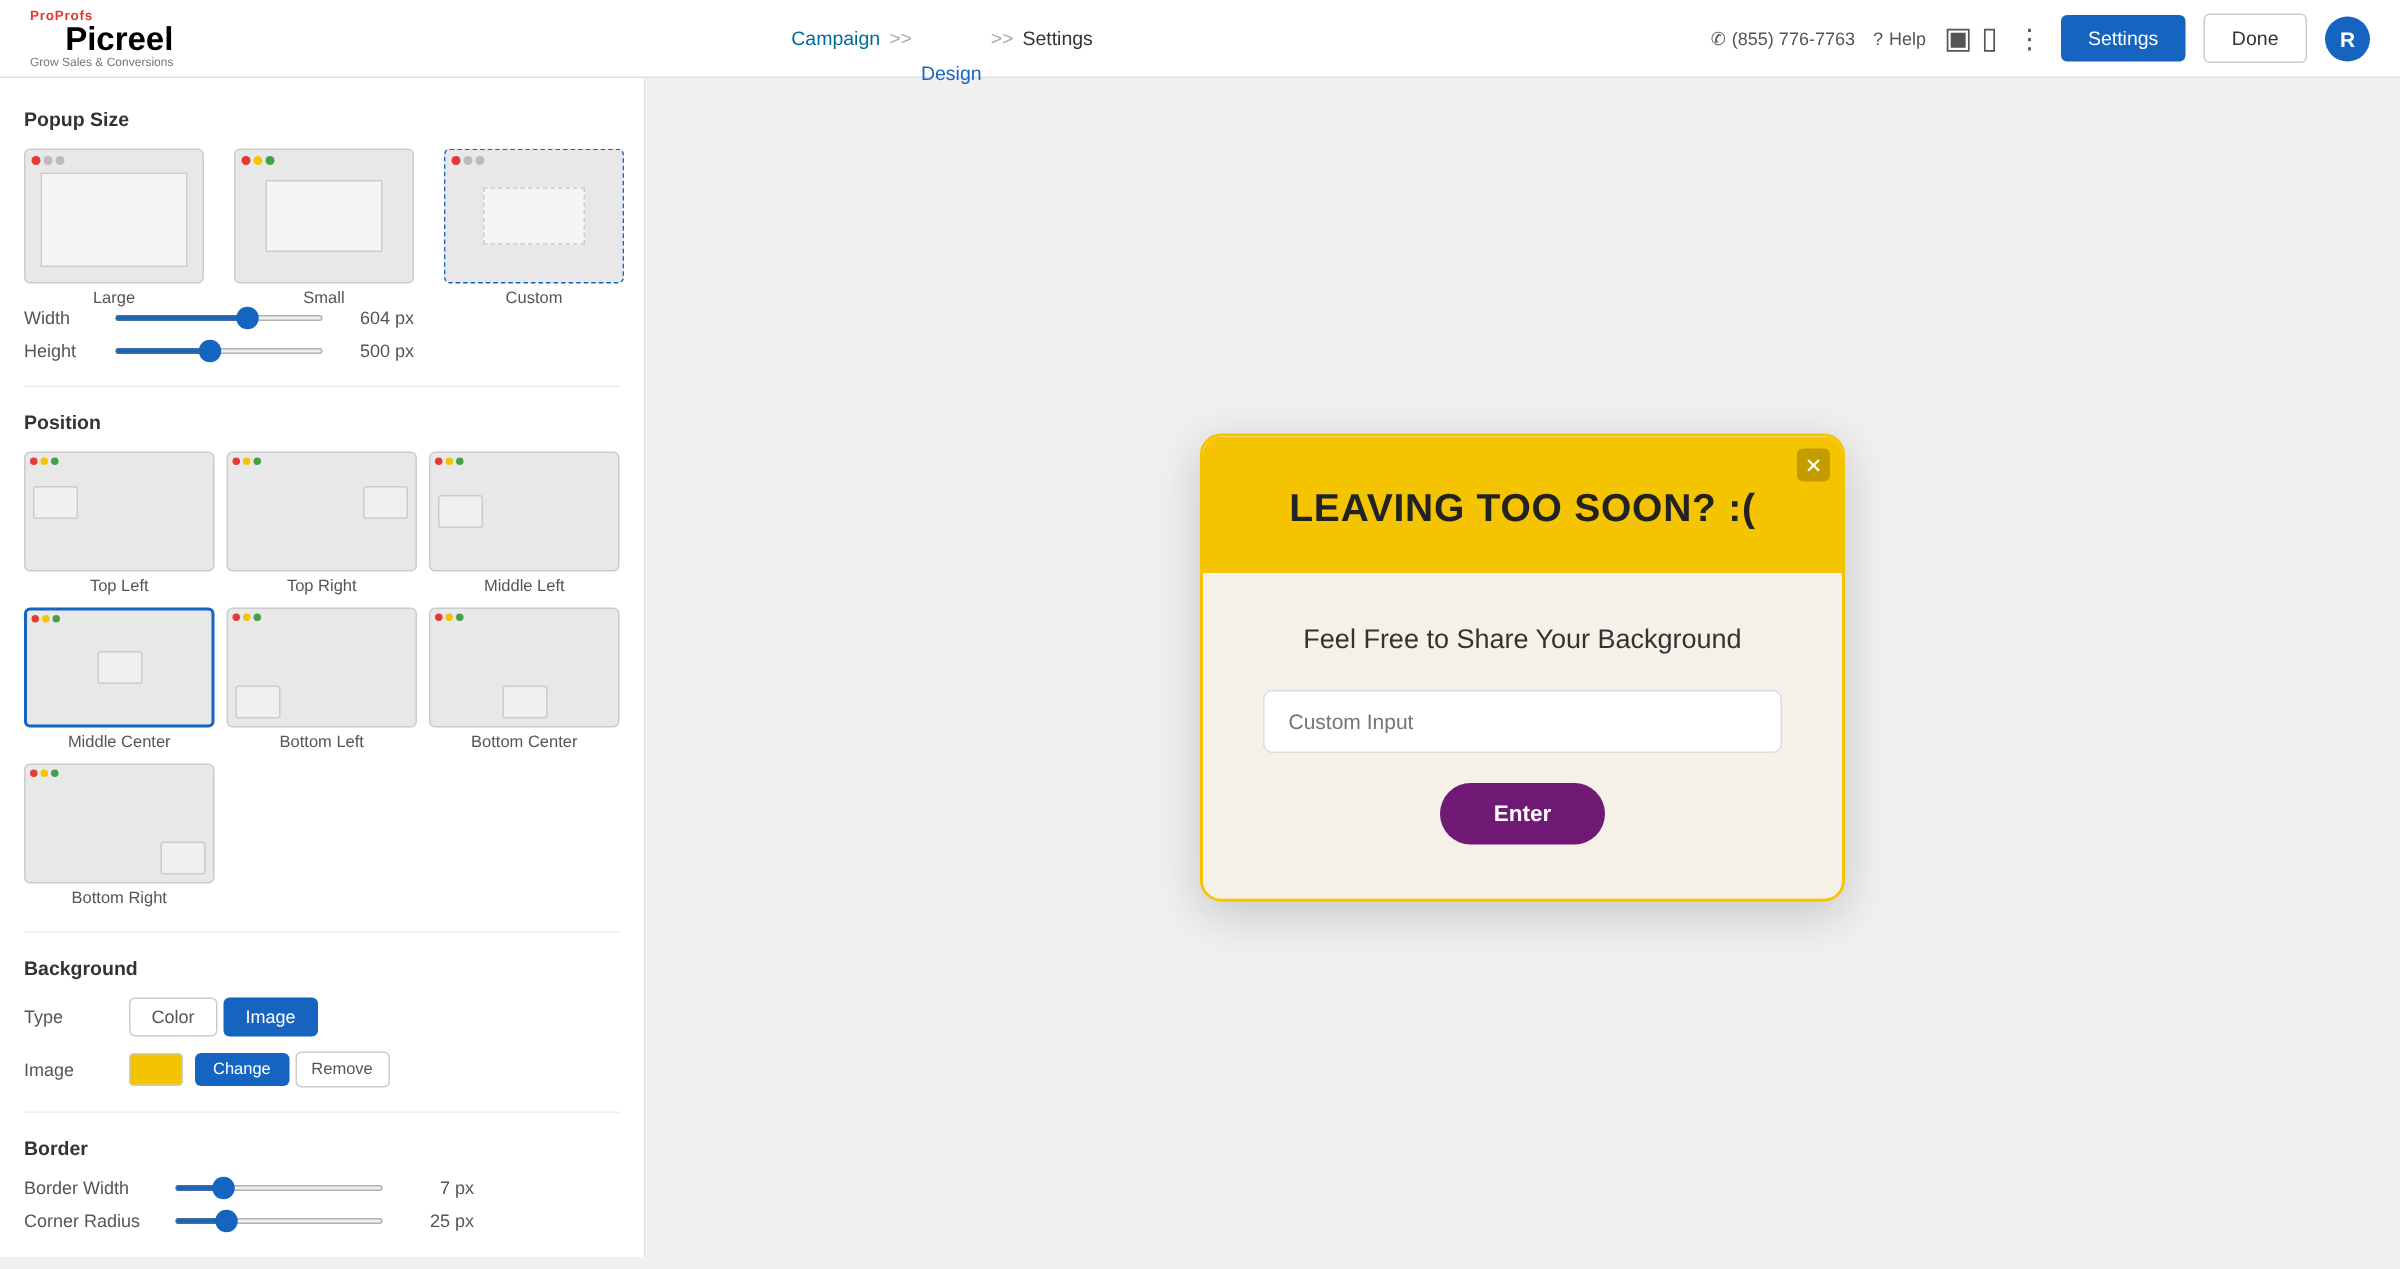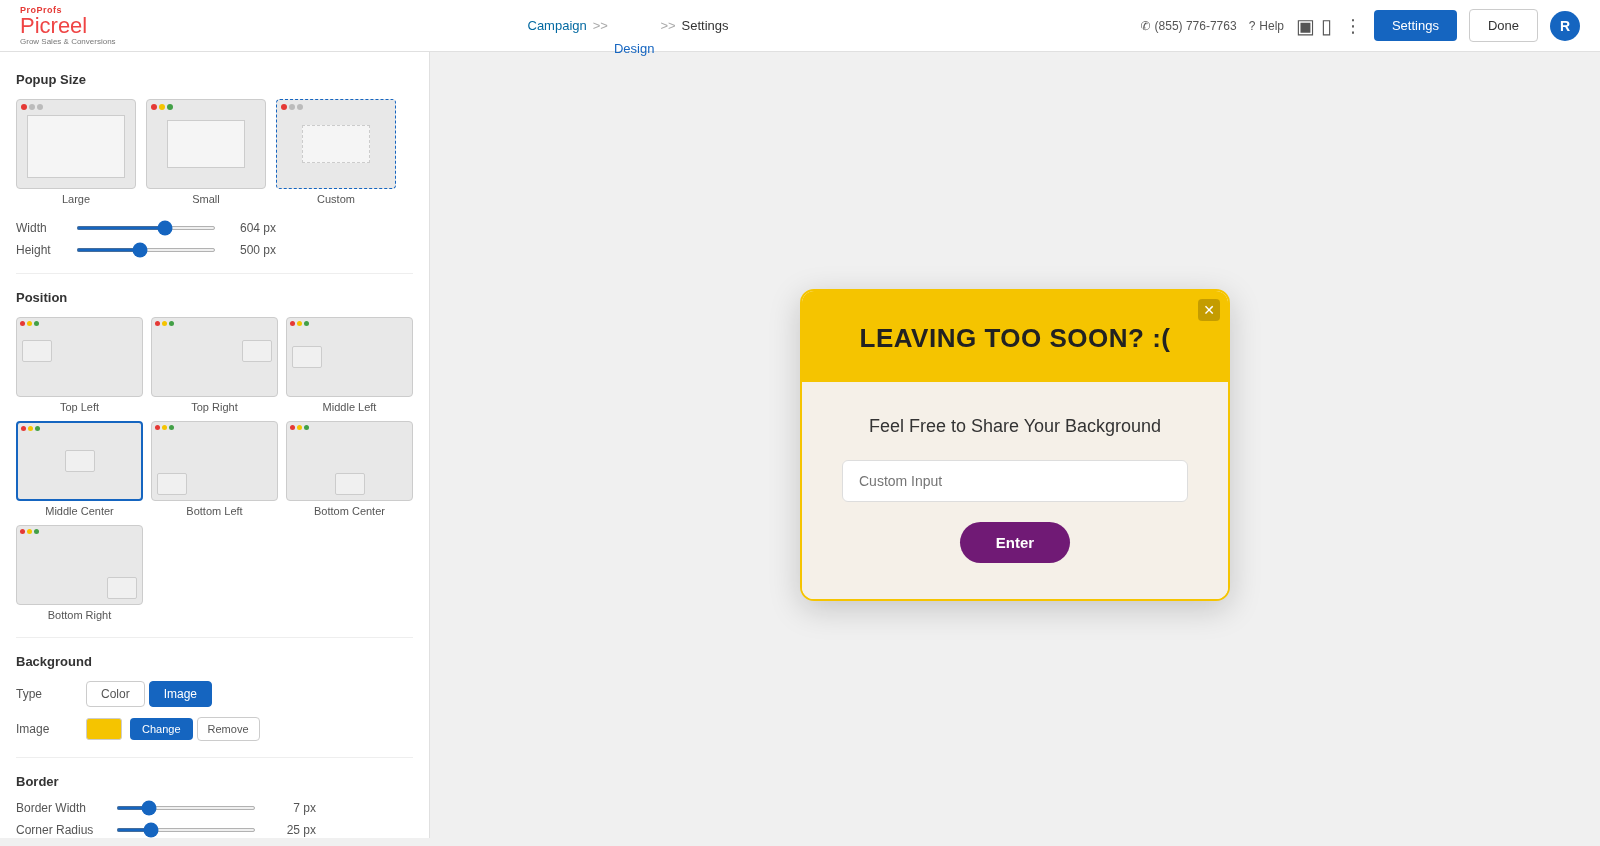--- a/index.html
+++ b/index.html
@@ -12,21 +12,21 @@
       border-bottom: 1px solid #e0e0e0;
       display: flex;
       align-items: center;
       justify-content: space-between;
       padding: 0 20px;
       position: relative;
       z-index: 10;
     }
     .topbar-logo { display: flex; flex-direction: column; }
     .topbar-logo .brand-sub { font-size: 9px; color: #e53935; font-weight: 700; letter-spacing: 0.5px; }
-    .topbar-logo .brand-name { font-size: 22px; color: #ef4444; font-weight: 400; line-height: 1; }
+    .topbar-logo .brand-name { font-size: 22px; color: #000000; font-weight: 700; line-height: 1; text-align: right; }
     .topbar-logo .brand-tagline { font-size: 8px; color: #777; }
     .topbar-breadcrumb { display: flex; align-items: center; gap: 6px; font-size: 13px; color: #555; }
     .topbar-right { display: flex; align-items: center; gap: 12px; }
     .topbar-phone { font-size: 12px; color: #555; display: flex; align-items: center; gap: 4px; }
     .topbar-help { font-size: 12px; color: #555; display: flex; align-items: center; gap: 4px; }
     .topbar-dots { font-size: 18px; color: #555; cursor: pointer; }
     .topbar-avatar { width: 30px; height: 30px; border-radius: 50%; background: #1565c0; color: #fff; display: flex; align-items: center; justify-content: center; font-size: 14px; font-weight: 700; }
     .btn-settings { background: #1565c0; color: #fff; border: none; border-radius: 4px; padding: 8px 18px; font-size: 13px; cursor: pointer; }
     .btn-done { background: #fff; color: #333; border: 1px solid #ccc; border-radius: 4px; padding: 8px 18px; font-size: 13px; cursor: pointer; }
     .view-icons { display: flex; gap: 6px; }
@@ -43,21 +43,21 @@
       overflow-y: auto;
       padding: 16px;
     }
     .sidebar::-webkit-scrollbar { width: 4px; }
     .sidebar::-webkit-scrollbar-thumb { background: #ccc; border-radius: 2px; }
 
     .section-title { font-size: 13px; font-weight: 600; color: #333; margin-bottom: 12px; margin-top: 4px; }
     .section-divider { margin: 16px 0; border: none; border-top: 1px solid #eee; }
 
     
-    .size-grid { display: flex; gap: 10px; margin-bottom: 16px; }
+    .size-grid { display: flex; gap: 20px; }
     .size-thumb {
       border: 1.5px solid #ccc;
       border-radius: 4px;
       width: 120px;
       height: 90px;
       position: relative;
       cursor: pointer;
       background: #e8e8e8;
       overflow: hidden;
     }

